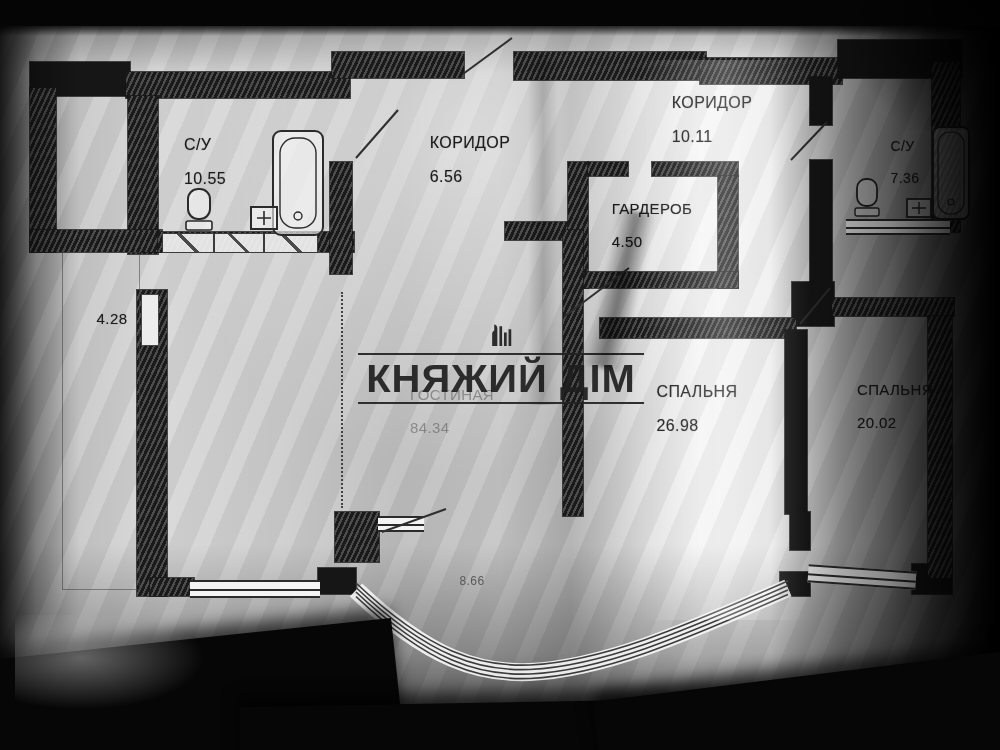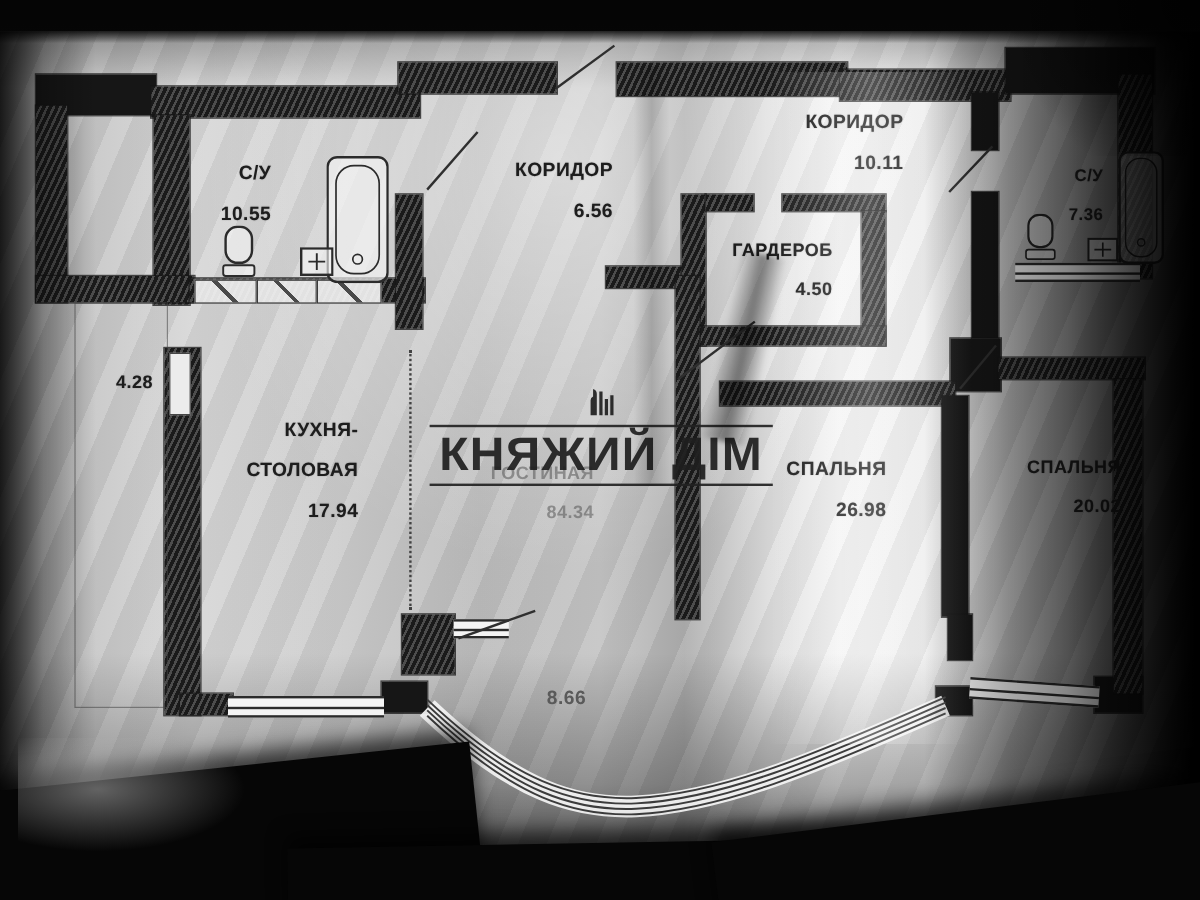--- a/index.html
+++ b/index.html
@@ -19,24 +19,24 @@
   
   .win{position:absolute;background:#f4f4f4;border-top:2px solid #2b2b2b;border-bottom:2px solid #2b2b2b;}
   .win::after{content:"";position:absolute;left:0;right:0;top:50%;height:1.5px;background:#2b2b2b;}
   
   .cr{position:absolute;background:
       linear-gradient(45deg,transparent 46%,#4a4a4a 46%,#4a4a4a 53%,transparent 53%),rgba(248,248,248,.9);
       border:1px solid #3b3b3b;}
   .dash{position:absolute;border-left:2px dotted #424242;}
   .thin{position:absolute;border:1px solid rgba(70,70,70,.55);}
   .slot{position:absolute;background:#ececec;border:1px solid #454545;}
-  .lbl{position:absolute;color:#1d1d1d;font-weight:700;text-align:right;letter-spacing:.4px;
+  .lbl{position:absolute;color:#1d1d1d;font-weight:400;text-align:left;letter-spacing:.4px;
        transform:translateX(-50%);white-space:nowrap;text-shadow:0 0 1px rgba(45,45,45,.45);}
   .lbl .a{display:block;margin-top:16px;}
-  .f16{font-size:16px;} .f15{font-size:15px;} .f14{font-size:14px;} .f12{font-size:16px;}
+  .f16{font-size:16px;} .f15{font-size:15px;} .f14{font-size:14px;} .f12{font-size:12px;}
   .faint{opacity:.5;color:#4c4c4c;text-shadow:none;}
   svg.plansvg{position:absolute;left:0;top:0;pointer-events:none;}
   .fix{position:absolute;}
   
   .wm{position:absolute;left:358px;top:320px;width:286px;text-align:center;color:#1f1f1f;opacity:.92;}
   .wm .rule{height:2px;background:#222;}
   .wm .name{font-size:40px;font-weight:700;letter-spacing:1px;line-height:1.05;padding:2px 0 3px;
             transform:scaleY(.98);}
   .wm .tag{font-size:11px;font-weight:700;letter-spacing:4.5px;margin-top:5px;color:#242424;}
   .wm .logo{height:27px;margin-bottom:2px;}
@@ -157,25 +157,20 @@
     <span class="a">10.11</span>
   </div>
   <div class="lbl f15" style="left:652px;top:200px">
     <span>ГАРДЕРОБ</span>
     <span class="a">4.50</span>
   </div>
   <div class="lbl f14" style="left:905px;top:138px">
     <span>С/У</span>
     <span class="a">7.36</span>
   </div>
-  <div class="lbl f16" style="left:252px;top:350px">
-    <span>КУХНЯ-</span>
-    <span class="a">СТОЛОВАЯ</span>
-    <span class="a">17.94</span>
-  </div>
   <div class="lbl f15 faint" style="left:452px;top:386px">
     <span>ГОСТИНАЯ</span>
     <span class="a">84.34</span>
   </div>
   <div class="lbl f16" style="left:697px;top:383px">
     <span>СПАЛЬНЯ</span>
     <span class="a">26.98</span>
   </div>
   <div class="lbl f15" style="left:895px;top:381px">
     <span>СПАЛЬНЯ</span>

